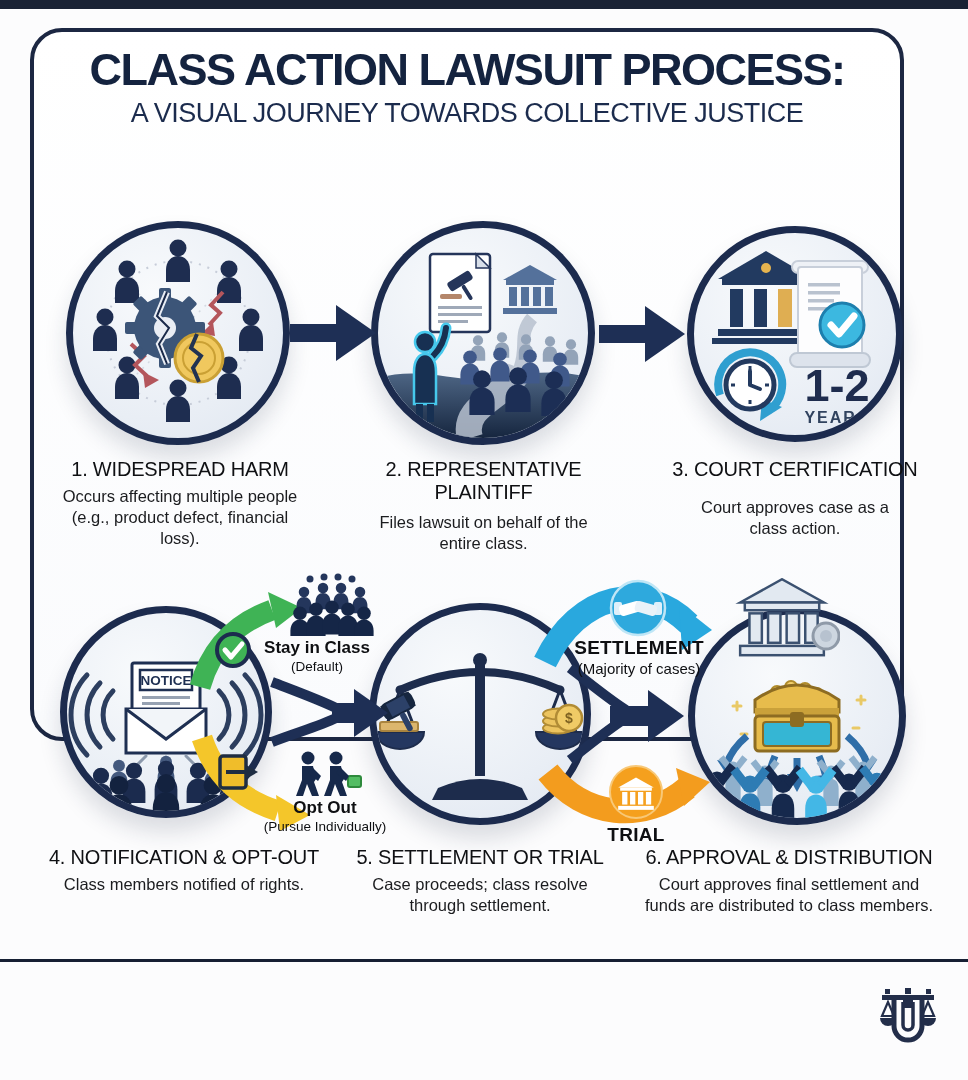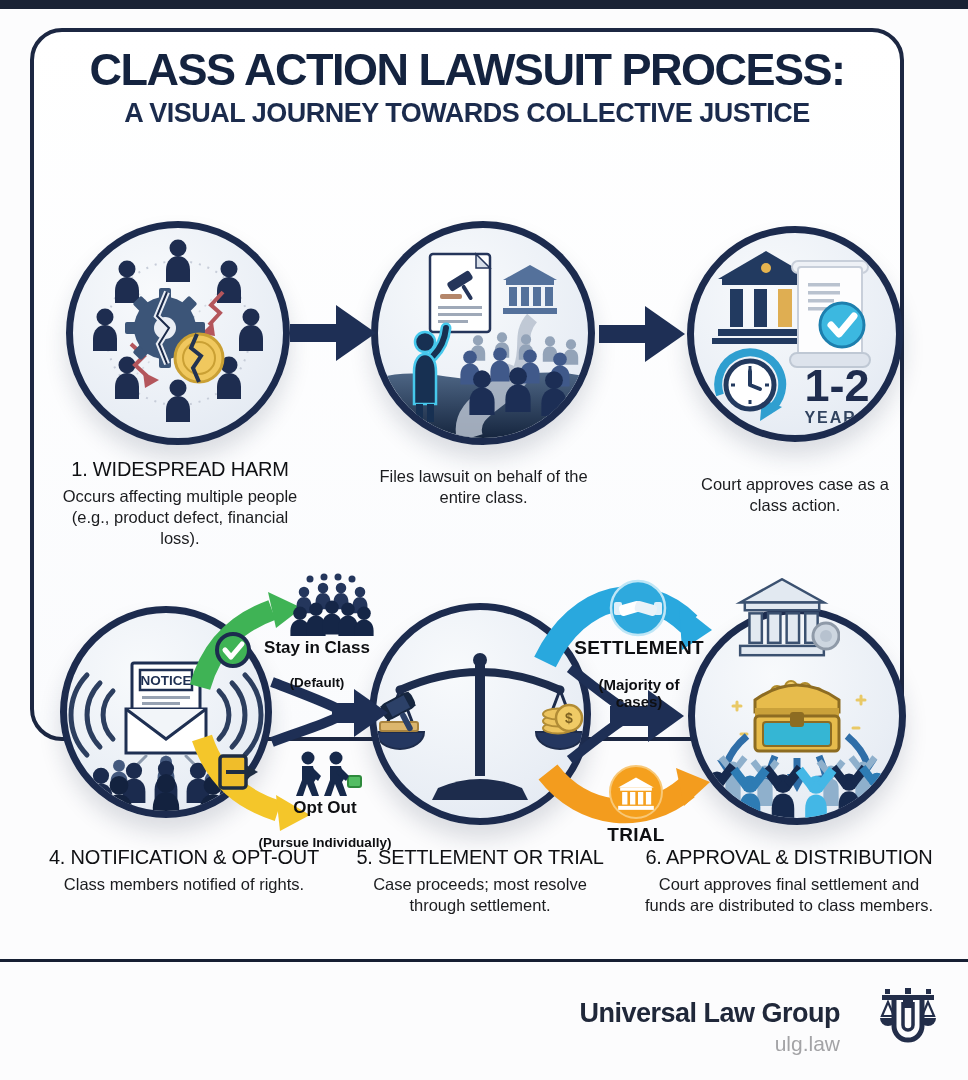--- a/index.html
+++ b/index.html
@@ -6,38 +6,38 @@
   .page{position:relative;width:968px;height:1080px;background:#fcfcfd;
         font-family:"Liberation Sans",sans-serif;overflow:hidden;margin:0 auto}
   .topbar{position:absolute;top:0;left:0;right:0;height:9px;background:#1a2234}
 
   .frame{position:absolute;left:30px;top:28px;width:874px;height:713px;
          border:4px solid #1c2742;border-radius:32px;background:linear-gradient(180deg,#ffffff,#fafbfd);
          box-sizing:border-box}
 
   .hdr{position:absolute;left:0;right:0;top:14px;text-align:center;z-index:3}
   .title{font-size:45px;font-weight:800;color:#14233f;letter-spacing:-1.5px;line-height:1.05}
-  .subtitle{font-size:27px;font-weight:700;color:#1b2b4d;letter-spacing:-0.5px;margin-top:5px}
+  .subtitle{font-size:27px;font-weight:400;color:#1b2b4d;letter-spacing:-0.5px;margin-top:5px}
 
   .circle{position:absolute;border:7px solid #1c2b4e;border-radius:50%;box-sizing:border-box;
           background:radial-gradient(circle at 38% 30%,#f8fafc 0%,#e9eef5 65%,#dfe6f0 100%);
           overflow:hidden;box-shadow:0 14px 22px rgba(25,40,70,.15);z-index:2}
   .circle svg{display:block;width:100%;height:100%}
 
   .overlay{position:absolute;inset:0;z-index:5;pointer-events:none}
   .badge{position:absolute;z-index:7}
   .floatsvg{position:absolute;z-index:7}
 
   .caption{position:absolute;text-align:center;z-index:6;color:#121316}
   .caption .t{font-size:20px;font-weight:400;color:#0f1013;letter-spacing:-0.2px;margin-bottom:5px}
   .caption .d{font-size:16.5px;font-weight:500;color:#1b1c1f;line-height:1.28}
 
   .branch{position:absolute;text-align:center;z-index:6;color:#0e0f12}
   .branch .bl{font-size:17px;font-weight:800}
-  .branch .bs{font-size:13.5px;font-weight:700;margin-top:17px}
+  .branch .bs{font-size:13.5px;font-weight:400;margin-top:1px}
   .branch.big .bl{font-size:19px;letter-spacing:.3px}
   .branch.big .bs{font-size:15px}
 
   .divider{position:absolute;left:0;right:0;top:959px;height:3px;background:#161f33}
   .brand{position:absolute;right:128px;top:998px;text-align:right;z-index:2}
   .brand .bn{font-size:27px;font-weight:800;color:#20283a;letter-spacing:-0.5px}
   .brand .bd{font-size:21px;font-weight:500;color:#a3a3a6;margin-top:3px}
   .logo{position:absolute;right:28px;top:986px;width:64px;height:74px;z-index:2}
 </style>
 </head>
@@ -465,44 +465,42 @@
     </div>
     <div class="branch big" style="left:562px;top:792px;width:80px">
       <div class="bl">TRIAL</div>
     </div>
 
     <div class="caption" style="left:21px;top:426px;width:250px">
       <div class="t">1. WIDESPREAD HARM</div>
       <div class="d">Occurs affecting multiple people (e.g., product defect, financial loss).</div>
     </div>
     <div class="caption" style="left:312px;top:426px;width:275px">
+      <div class="t">2. REPRESENTATIVE PLAINTIFF</div>
       <div class="d" style="width:220px;margin:8px auto">Files lawsuit on behalf of the entire class.</div>
     </div>
     <div class="caption" style="left:626px;top:426px;width:270px">
+      <div class="t">3. COURT CERTIFICATION</div>
       <div class="d" style="width:190px;margin:16px auto">Court approves case as a class action.</div>
     </div>
     <div class="caption" style="left:0px;top:814px;width:300px">
       <div class="t">4. NOTIFICATION &amp; OPT-OUT</div>
       <div class="d">Class members notified of rights.</div>
     </div>
     <div class="caption" style="left:316px;top:814px;width:260px">
       <div class="t">5. SETTLEMENT OR TRIAL</div>
-      <div class="d" style="width:230px;margin:0 auto">Case proceeds; most resolve through settlement.</div>
+      <div class="d" style="width:230px;margin:0 auto">Case proceeds; class resolve through settlement.</div>
     </div>
     <div class="caption" style="left:607px;top:814px;width:296px">
       <div class="t">6. APPROVAL &amp; DISTRIBUTION</div>
       <div class="d">Court approves final settlement and funds are distributed to class members.</div>
     </div>
   </div>
 
   <div class="divider"></div>
-  <div class="brand">
-    <div class="bn">Universal Law Group</div>
-    <div class="bd">ulg.law</div>
-  </div>
   <svg class="logo" viewBox="0 0 64 74">
     <g fill="#232e4a" stroke="#232e4a">
       <rect x="29" y="2" width="6" height="6" stroke="none"></rect>
       <rect x="6" y="9" width="52" height="5" stroke="none"></rect>
       <rect x="9" y="3" width="5" height="5" stroke="none"></rect>
       <rect x="50" y="3" width="5" height="5" stroke="none"></rect>
       <rect x="27" y="14" width="10" height="8" stroke="none"></rect>
       <path d="M18,14 v26 a14,14 0 0 0 28,0 v-26" fill="none" stroke-width="5"></path>
       <path d="M27,16 v23 a5,5 0 0 0 10,0 v-23" fill="none" stroke-width="3.5"></path>
       <path d="M12,16 L6,30 H18 z" fill="none" stroke-width="2.2"></path>

